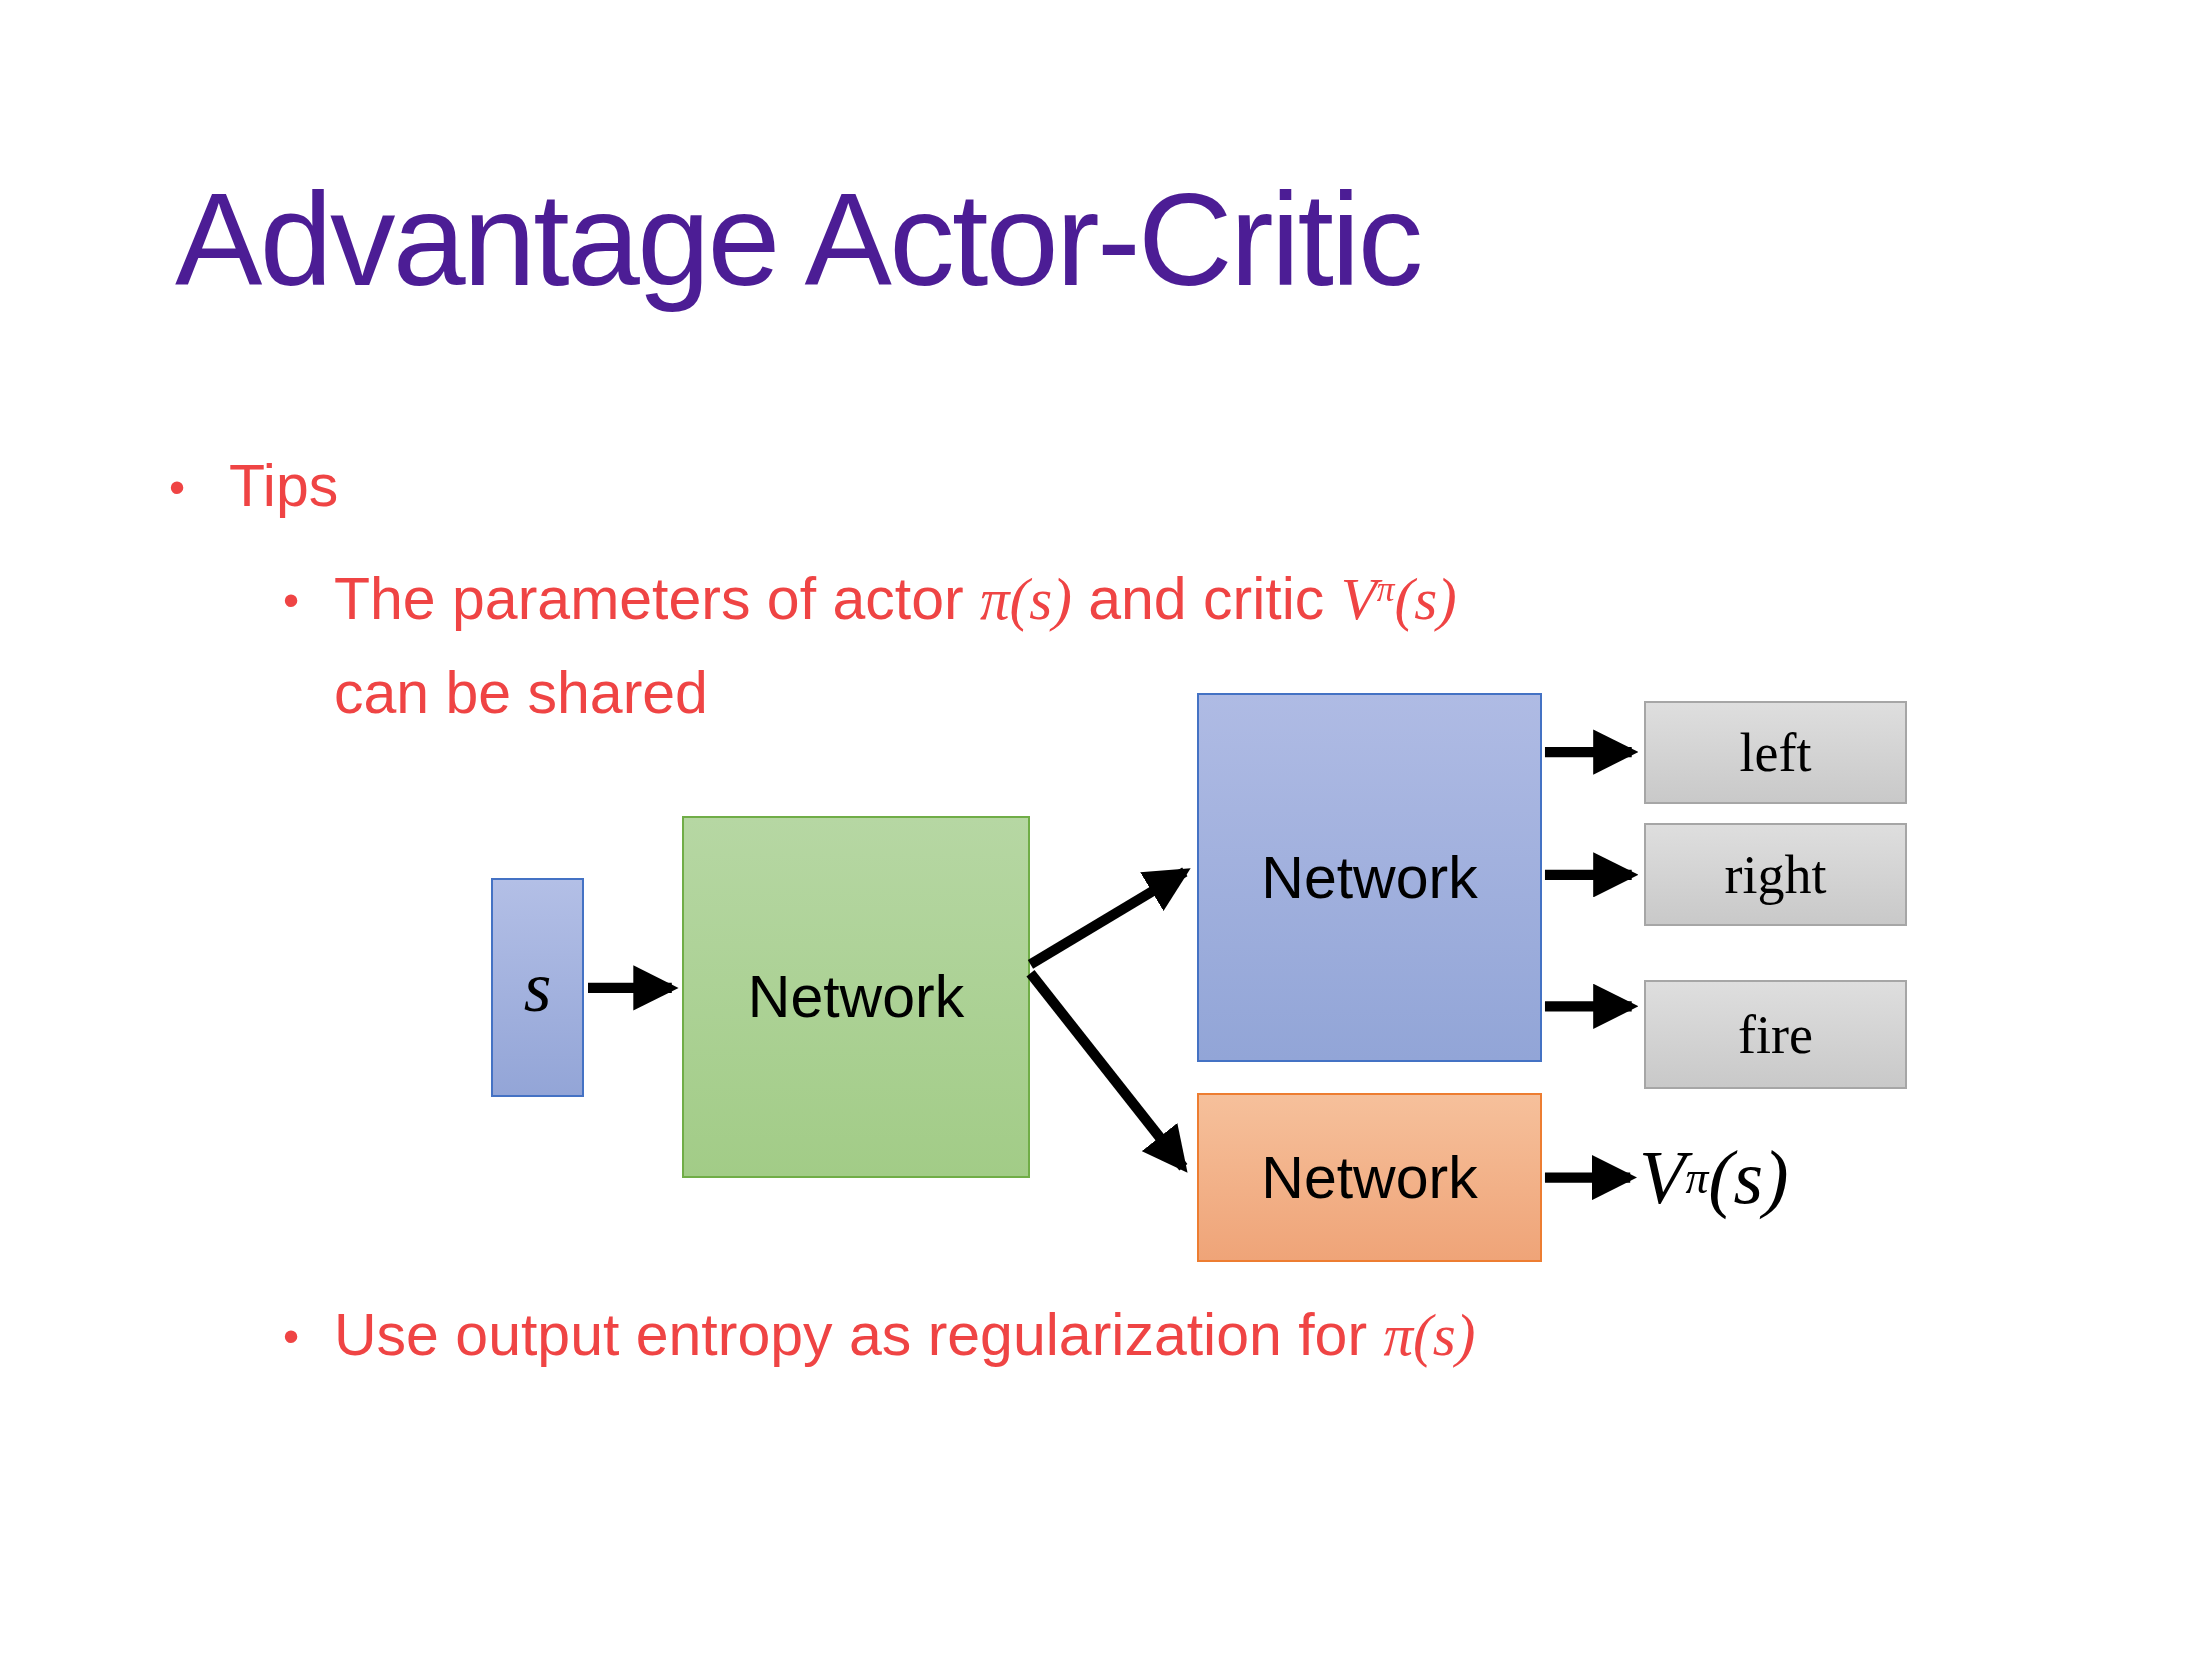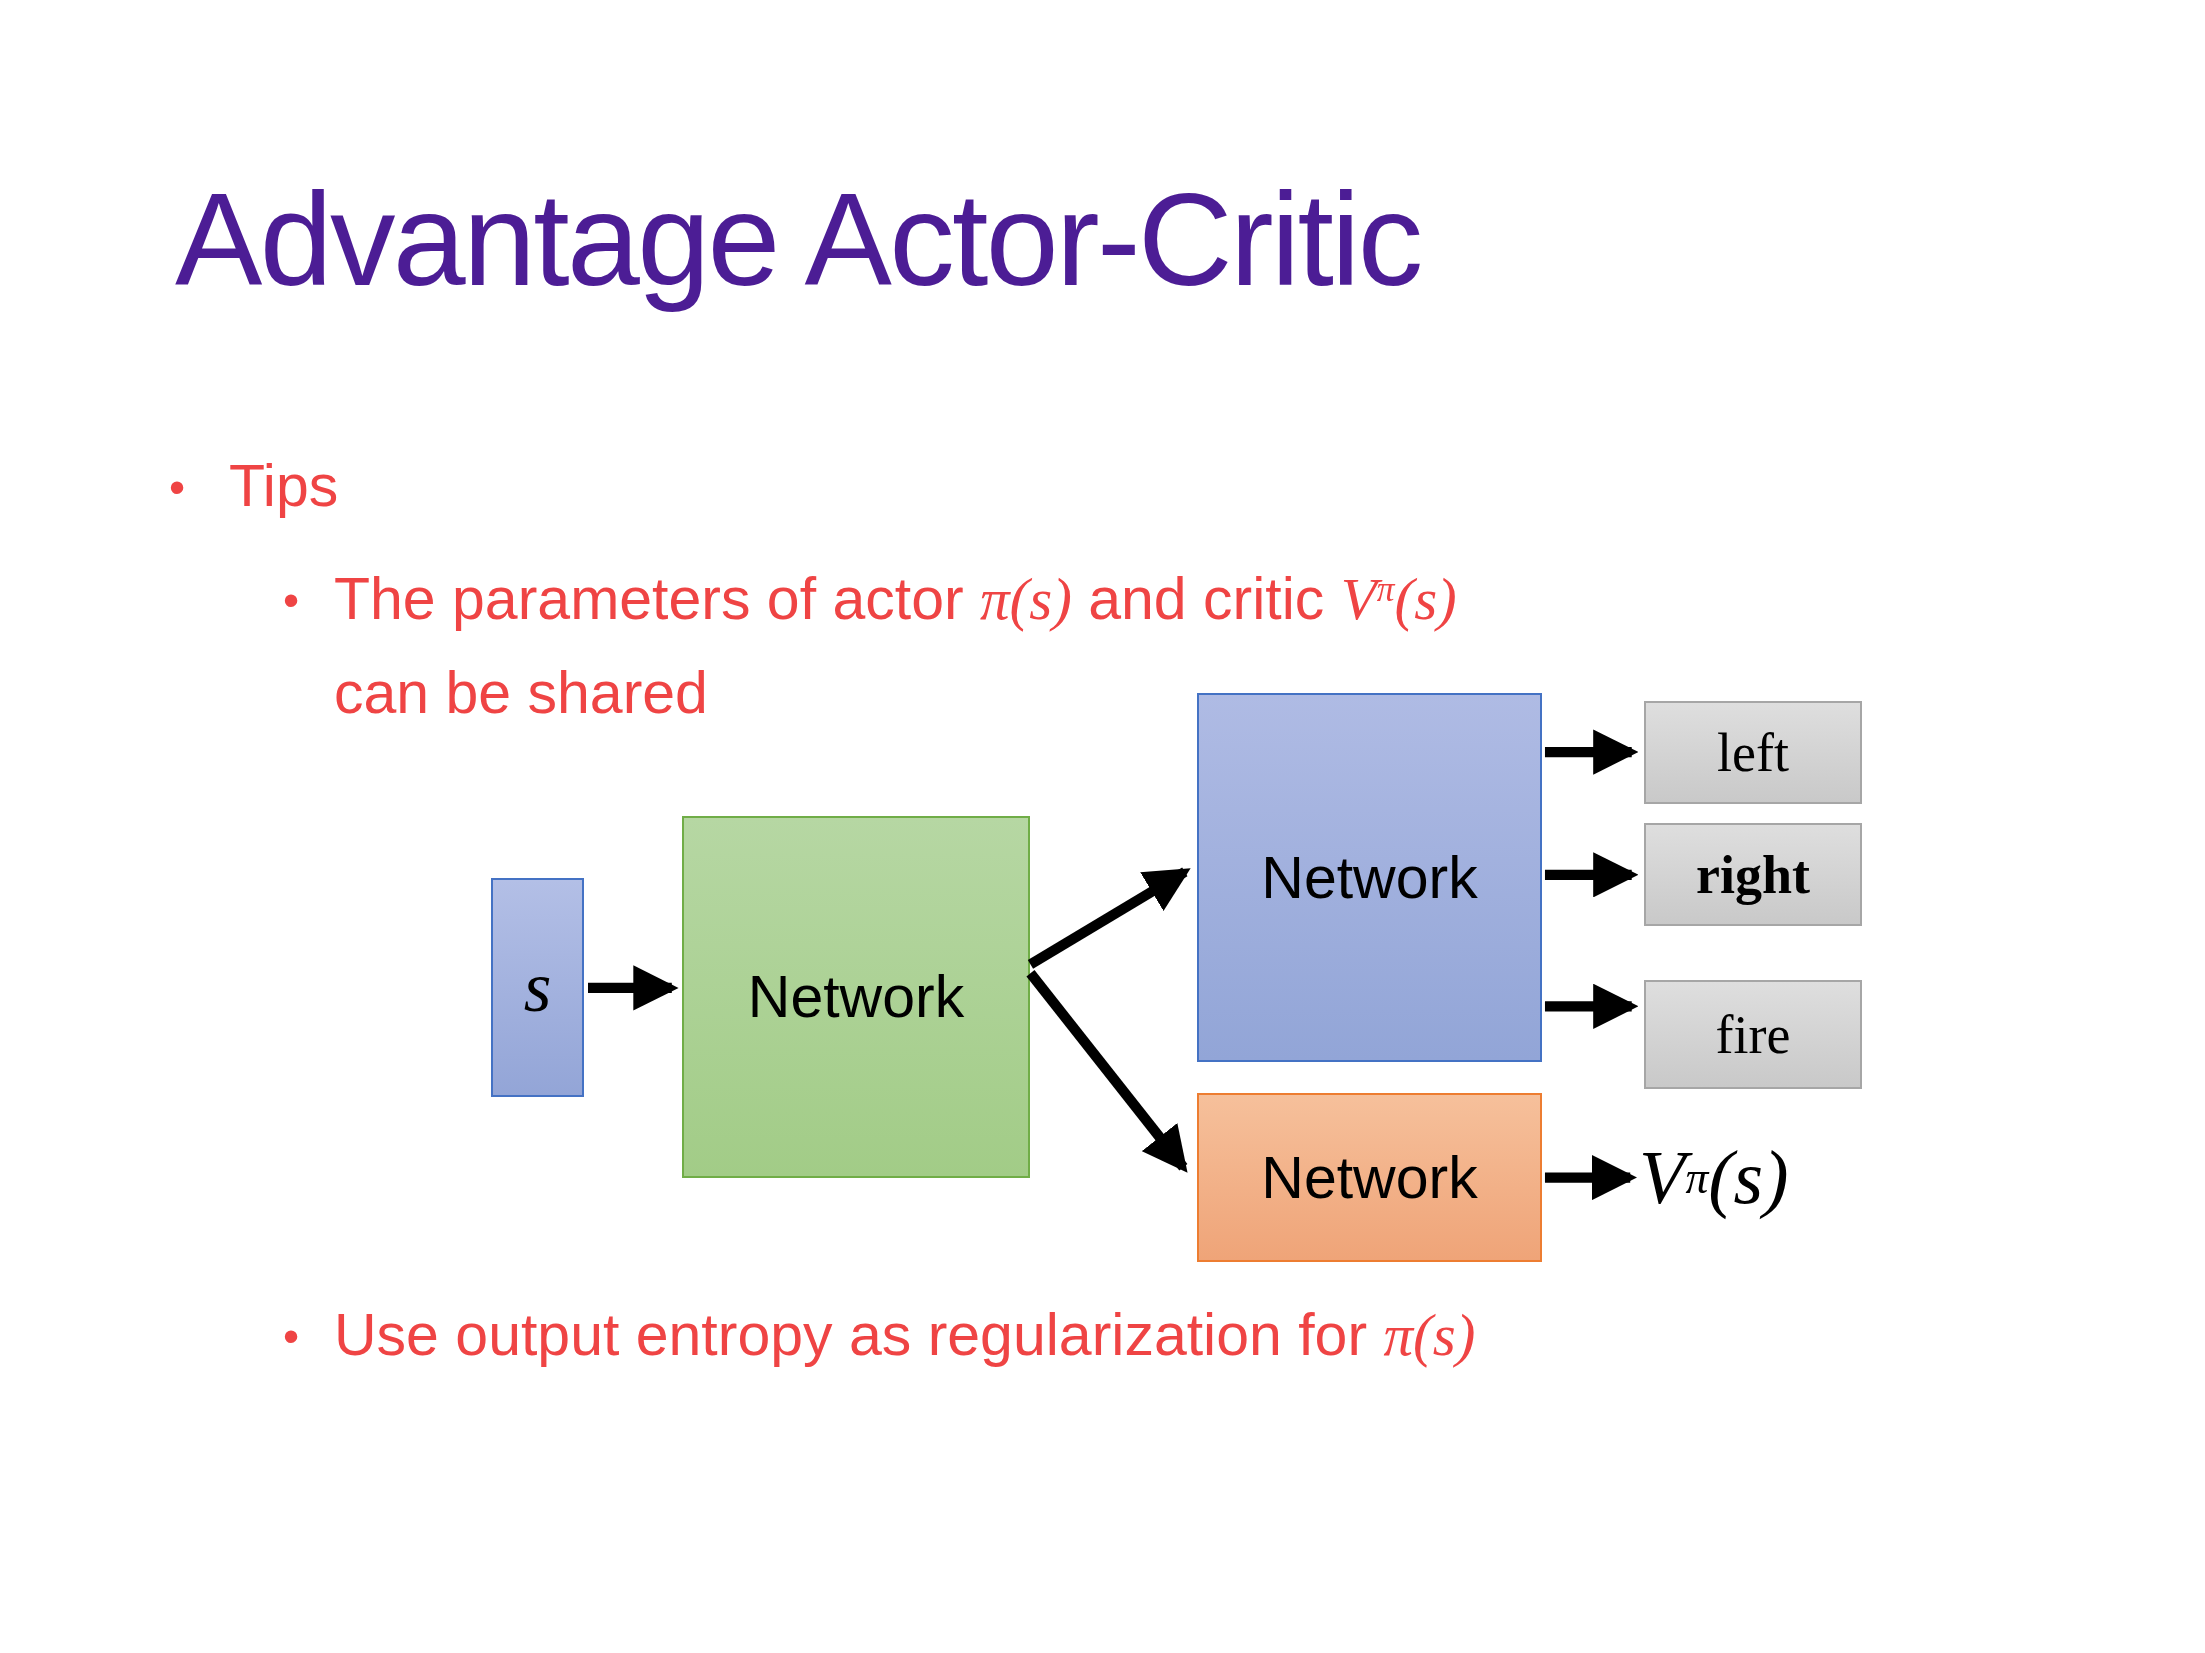--- a/index.html
+++ b/index.html
@@ -32,26 +32,26 @@
   }
   .actor-box{
     left:1197px;top:693px;width:345px;height:369px;
     background:linear-gradient(#afbbe4,#92a5d7);border:2.9px solid #4472c4;
   }
   .critic-box{
     left:1197px;top:1093px;width:345px;height:169px;
     background:linear-gradient(#f6c09b,#efa478);border:2.9px solid #ed7d31;
   }
   .action-box{
-    width:218px;height:103px;left:1644px;
+    width:263px;height:103px;left:1644px;
     background:linear-gradient(#dedede,#c9c9c9);border:2.9px solid #a6a6a6;
   }
   .action-box .lbl{font-family:"Liberation Serif","DejaVu Serif",serif;font-size:54px;}
   .action-left{top:701px;}
-  .action-right{top:823px;font-weight:bold;}
+  .action-right{top:823px;}
   .action-fire{top:980px;height:109px;}
   .value-out{
     position:absolute;left:1639px;top:1129px;height:96px;display:flex;align-items:center;
     font-family:"Liberation Serif","DejaVu Serif",serif;font-style:italic;font-size:76px;color:#000;
   }
   .arrows{position:absolute;left:0;top:0;width:2205px;height:1654px;pointer-events:none;}
 </style>
 </head>
 <body>
 

